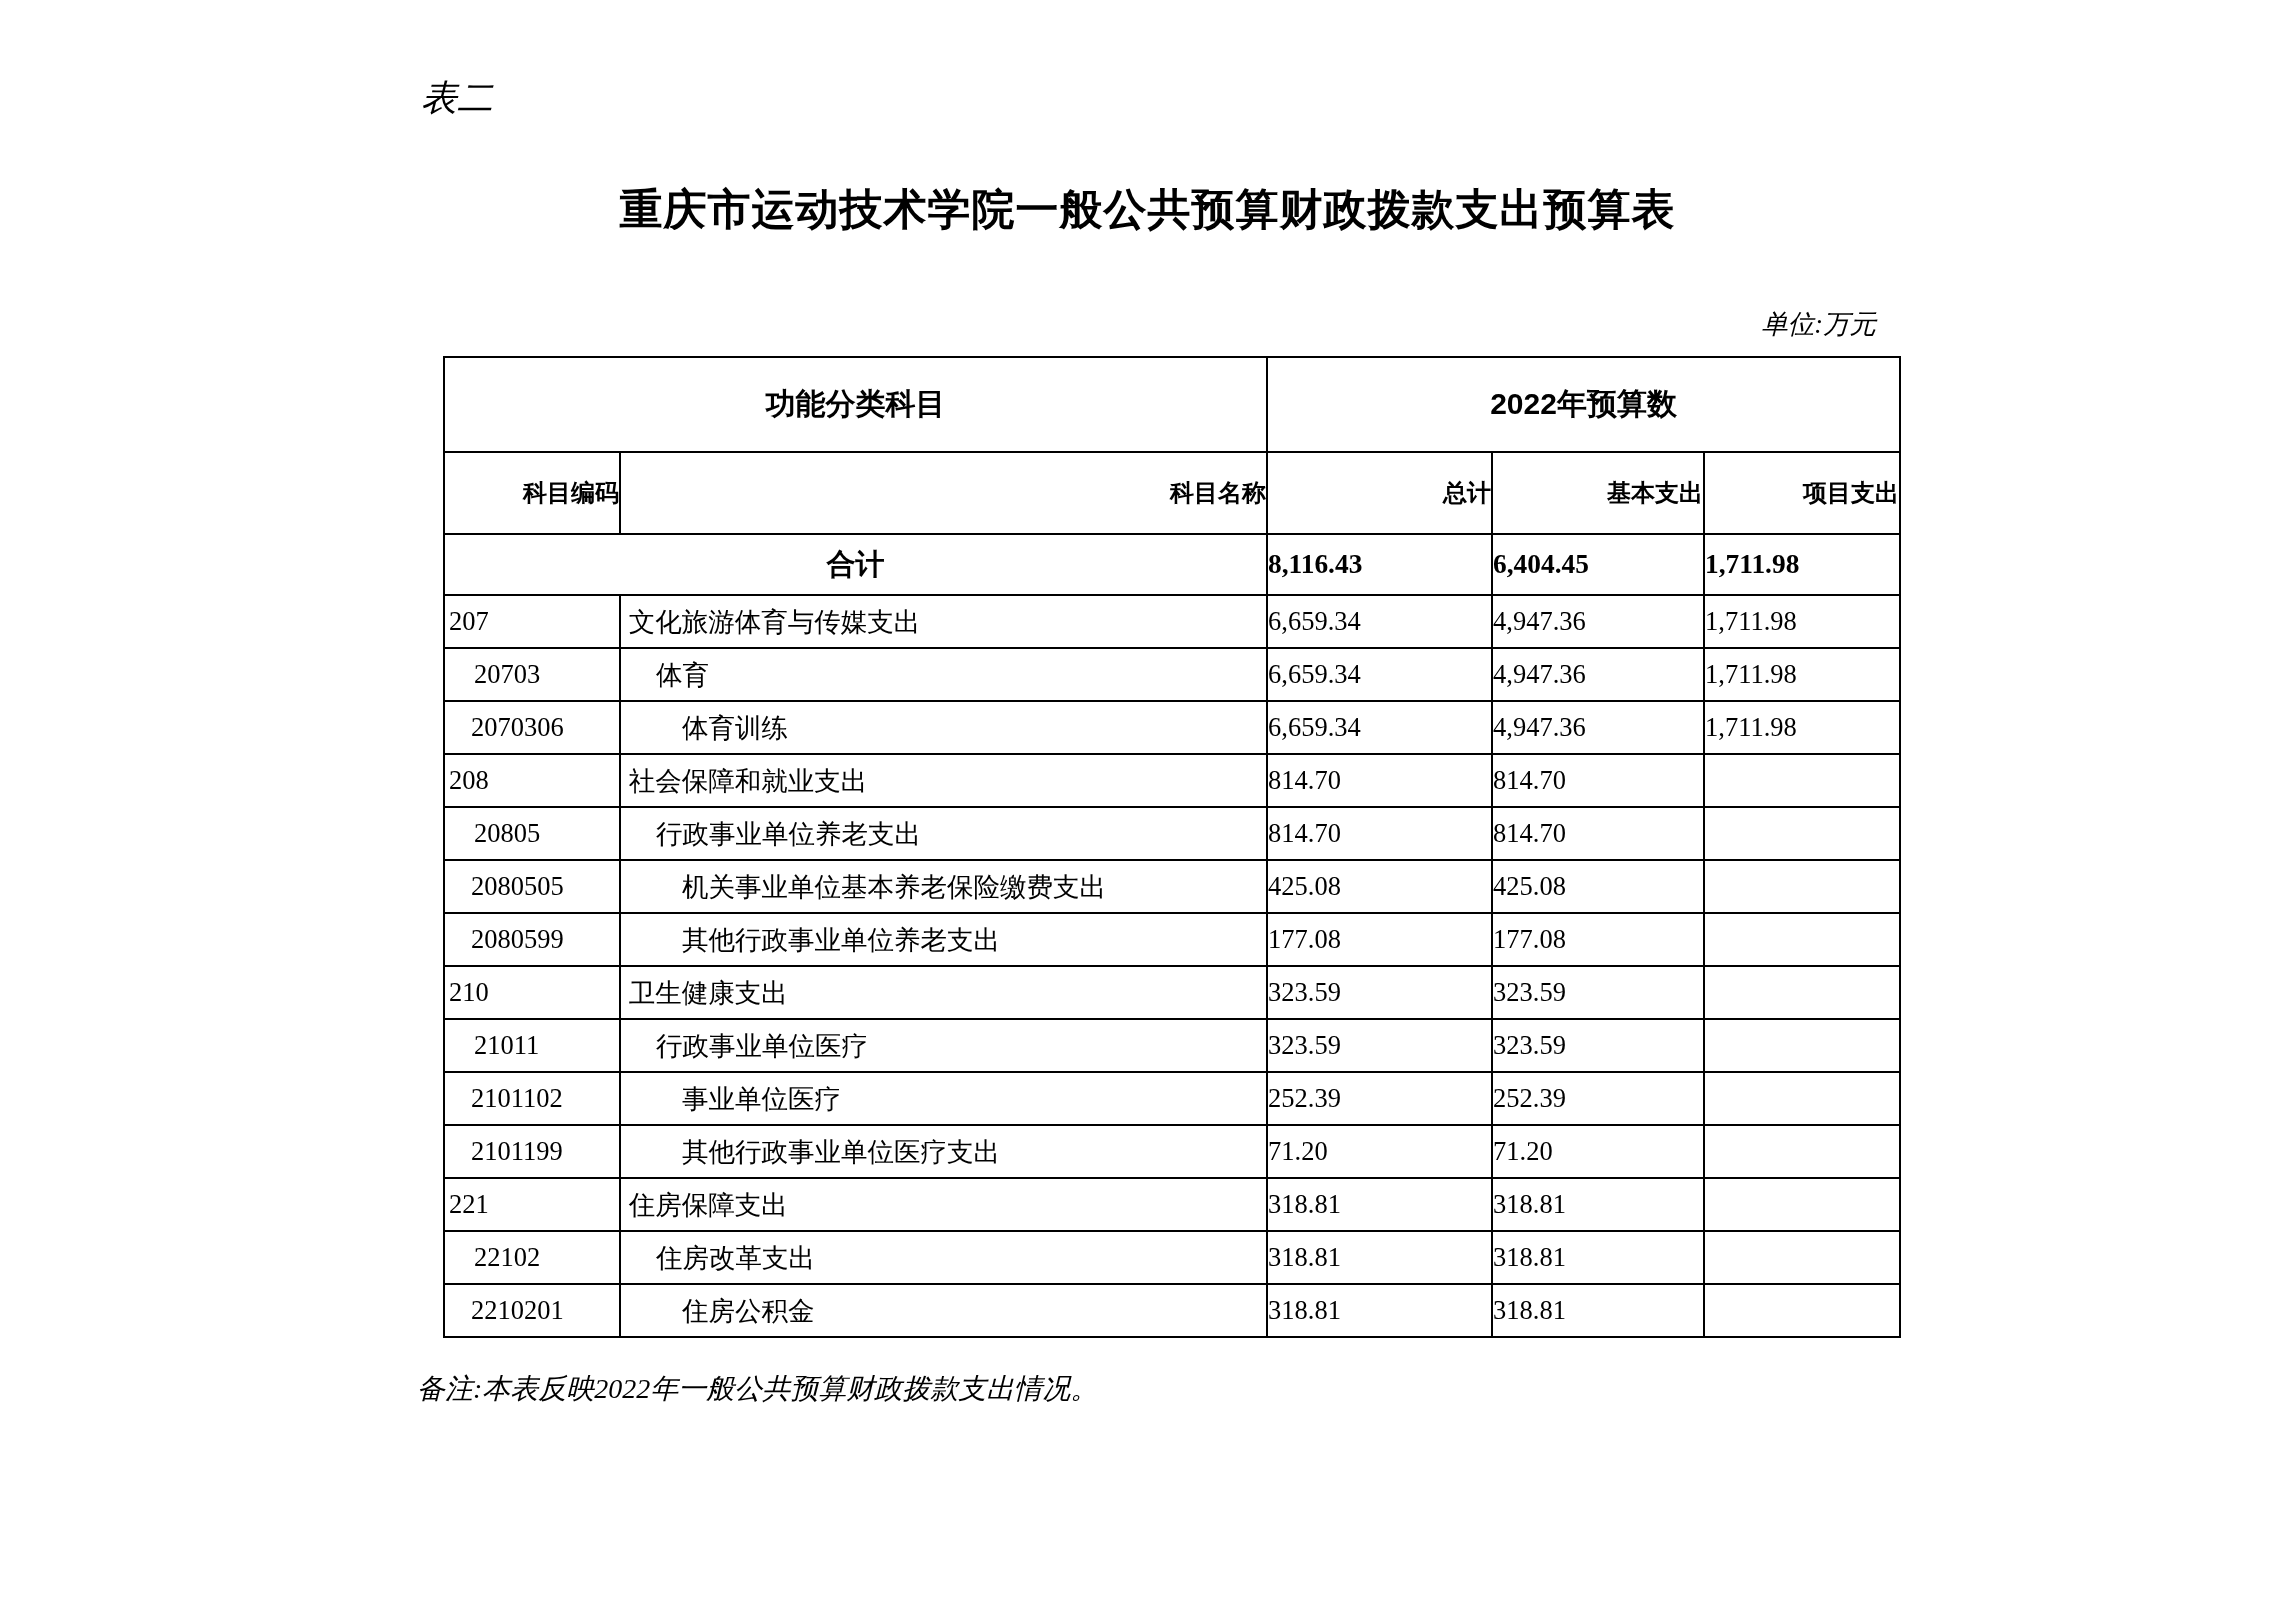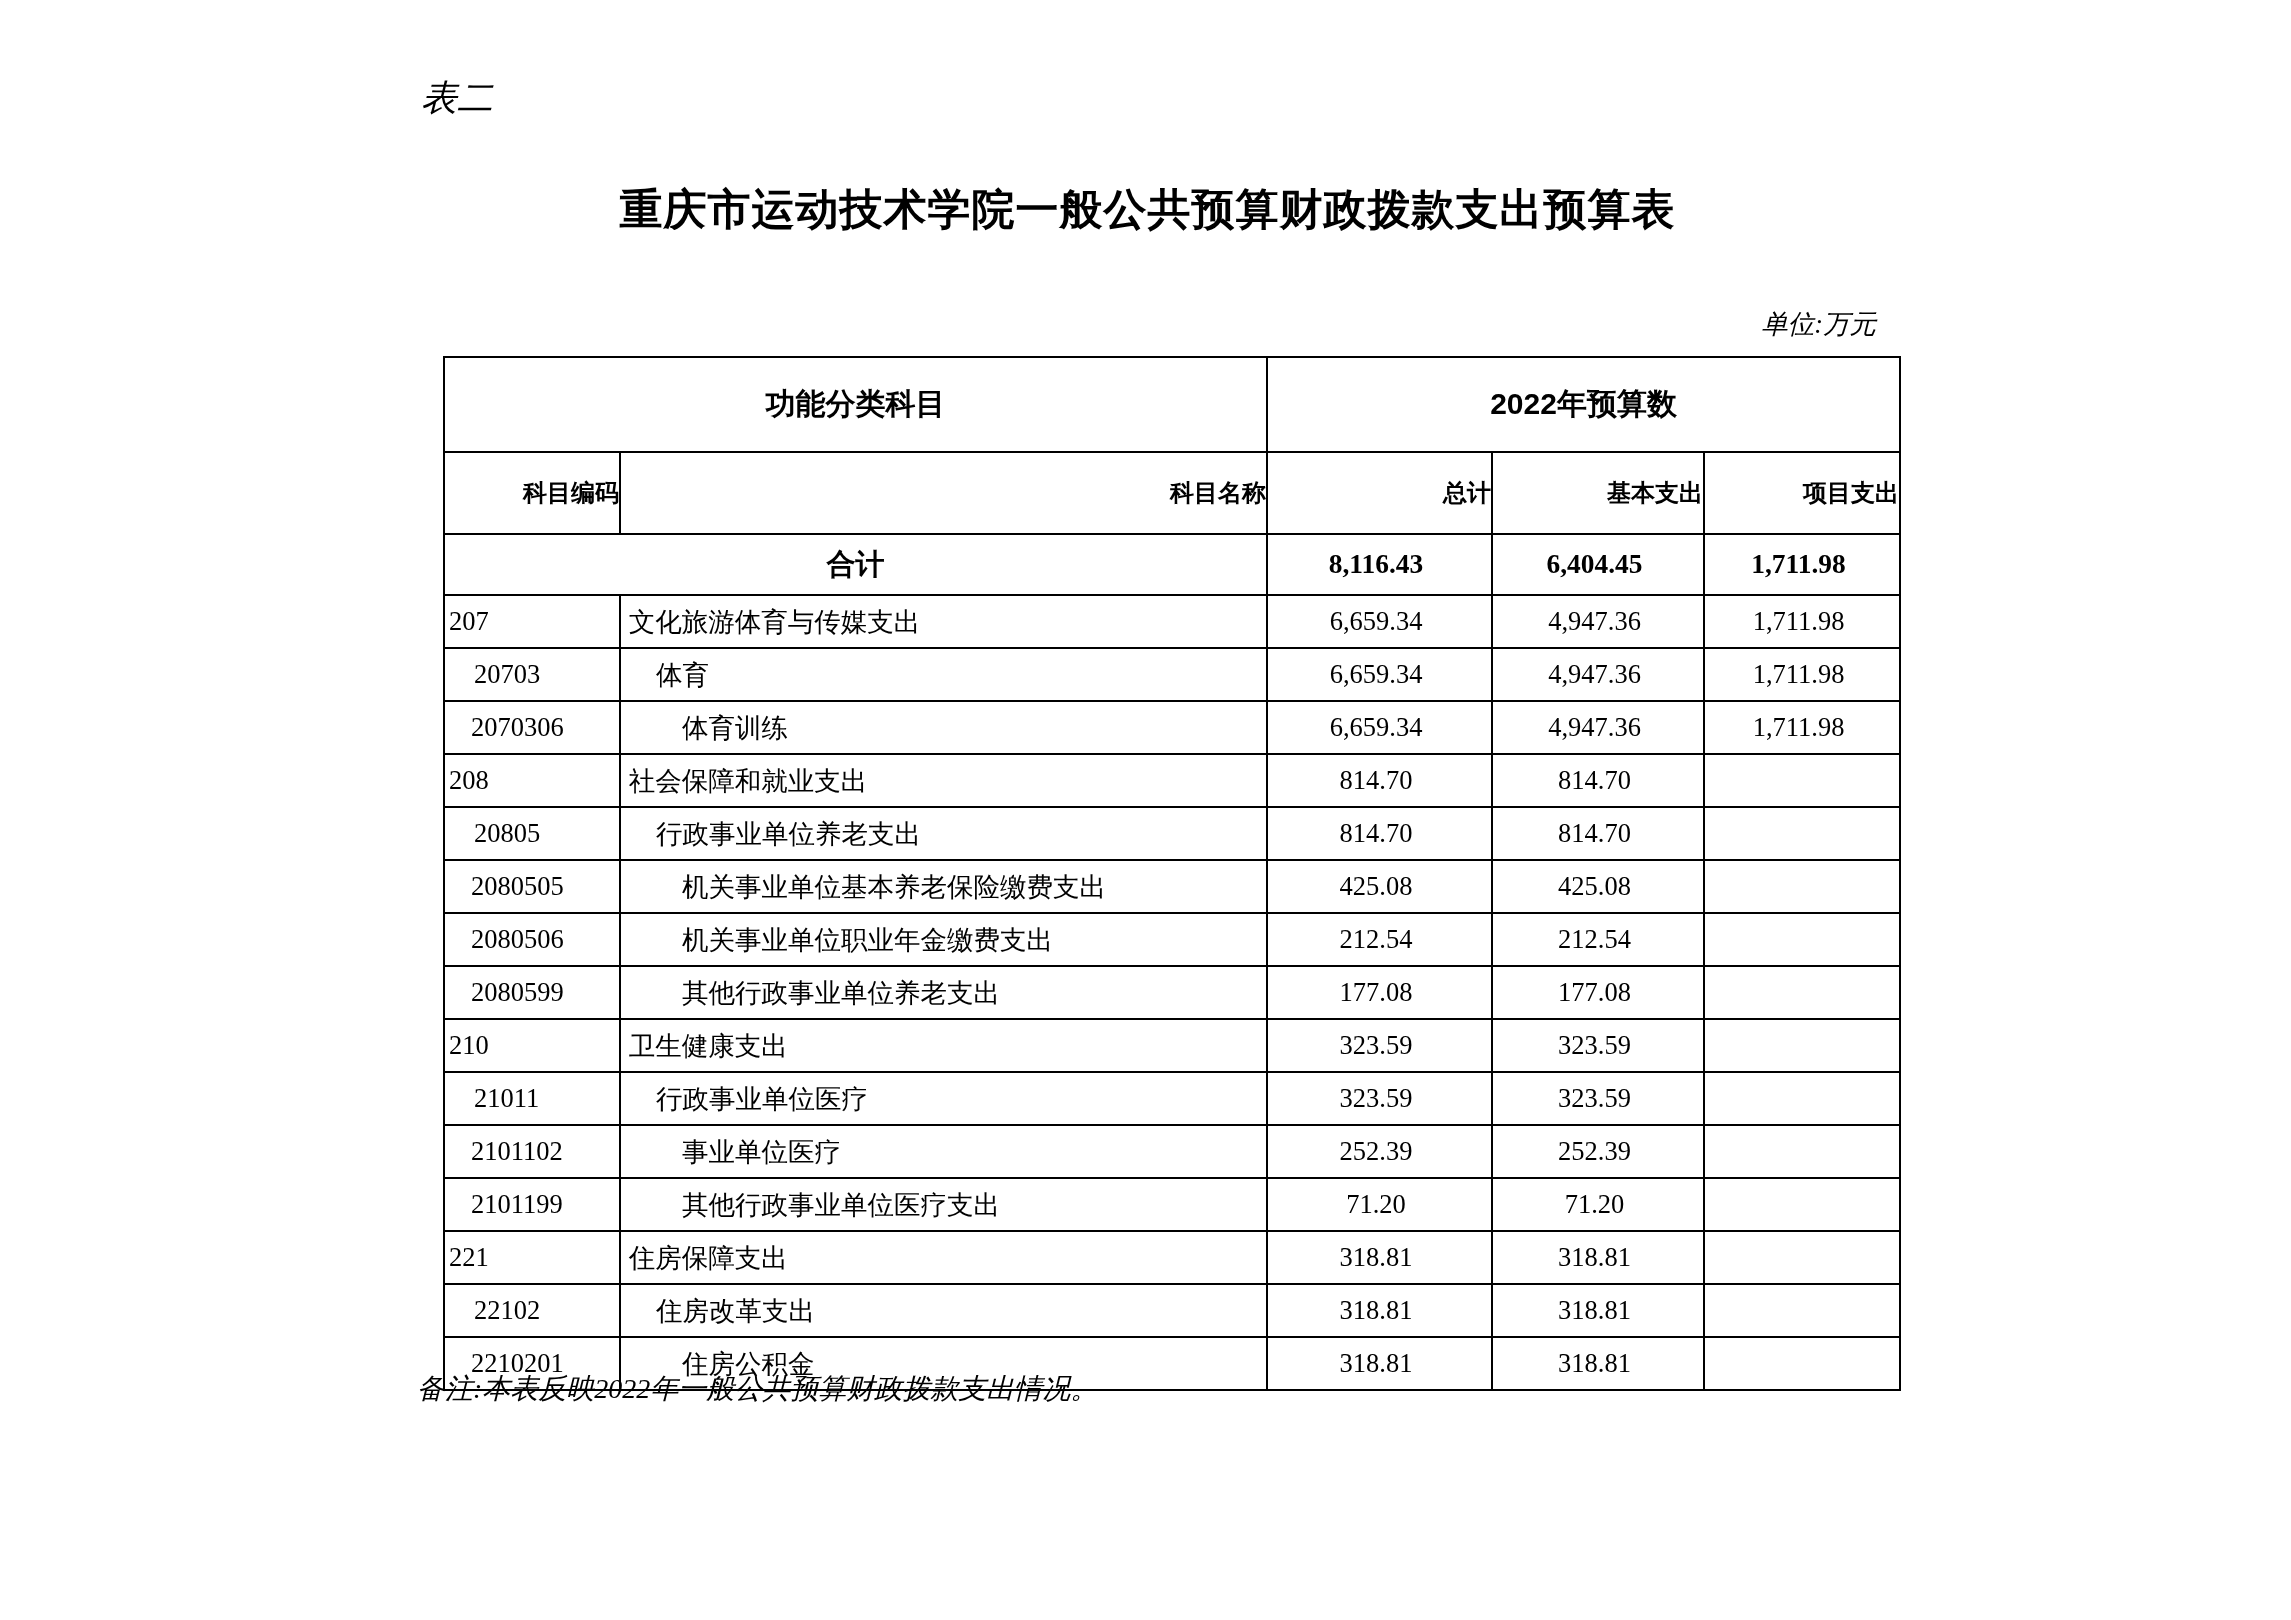--- a/index.html
+++ b/index.html
@@ -89,21 +89,21 @@
     font-family: "Liberation Sans", sans-serif;
     font-weight: 700;
     font-size: 29px;
   }
   tr.data-row td {
     height: 51px;
     vertical-align: middle;
     font-size: 26.5px;
   }
   td.num {
-    text-align: center;
+    text-align: left;
     padding-right: 7px;
     font-family: "Liberation Serif", serif;
     font-size: 26.5px;
   }
   td.num.bold {
     font-weight: 700;
     font-size: 27.4px;
   }
   td.code { text-align: left; }
   td.name { text-align: left; margin-left: 30px; }
@@ -203,27 +203,20 @@
   </tr>
 
   <tr class="data-row">
     <td class="code lv3">2080505</td>
     <td class="name lv3">机关事业单位基本养老保险缴费支出</td>
     <td class="num">425.08</td>
     <td class="num">425.08</td>
     <td class="num"></td>
   </tr>
 
-  <tr class="data-row">
-    <td class="code lv3">2080506</td>
-    <td class="name lv3">机关事业单位职业年金缴费支出</td>
-    <td class="num">212.54</td>
-    <td class="num">212.54</td>
-    <td class="num"></td>
-  </tr>
 
   <tr class="data-row">
     <td class="code lv3">2080599</td>
     <td class="name lv3">其他行政事业单位养老支出</td>
     <td class="num">177.08</td>
     <td class="num">177.08</td>
     <td class="num"></td>
   </tr>
 
   <tr class="data-row">

